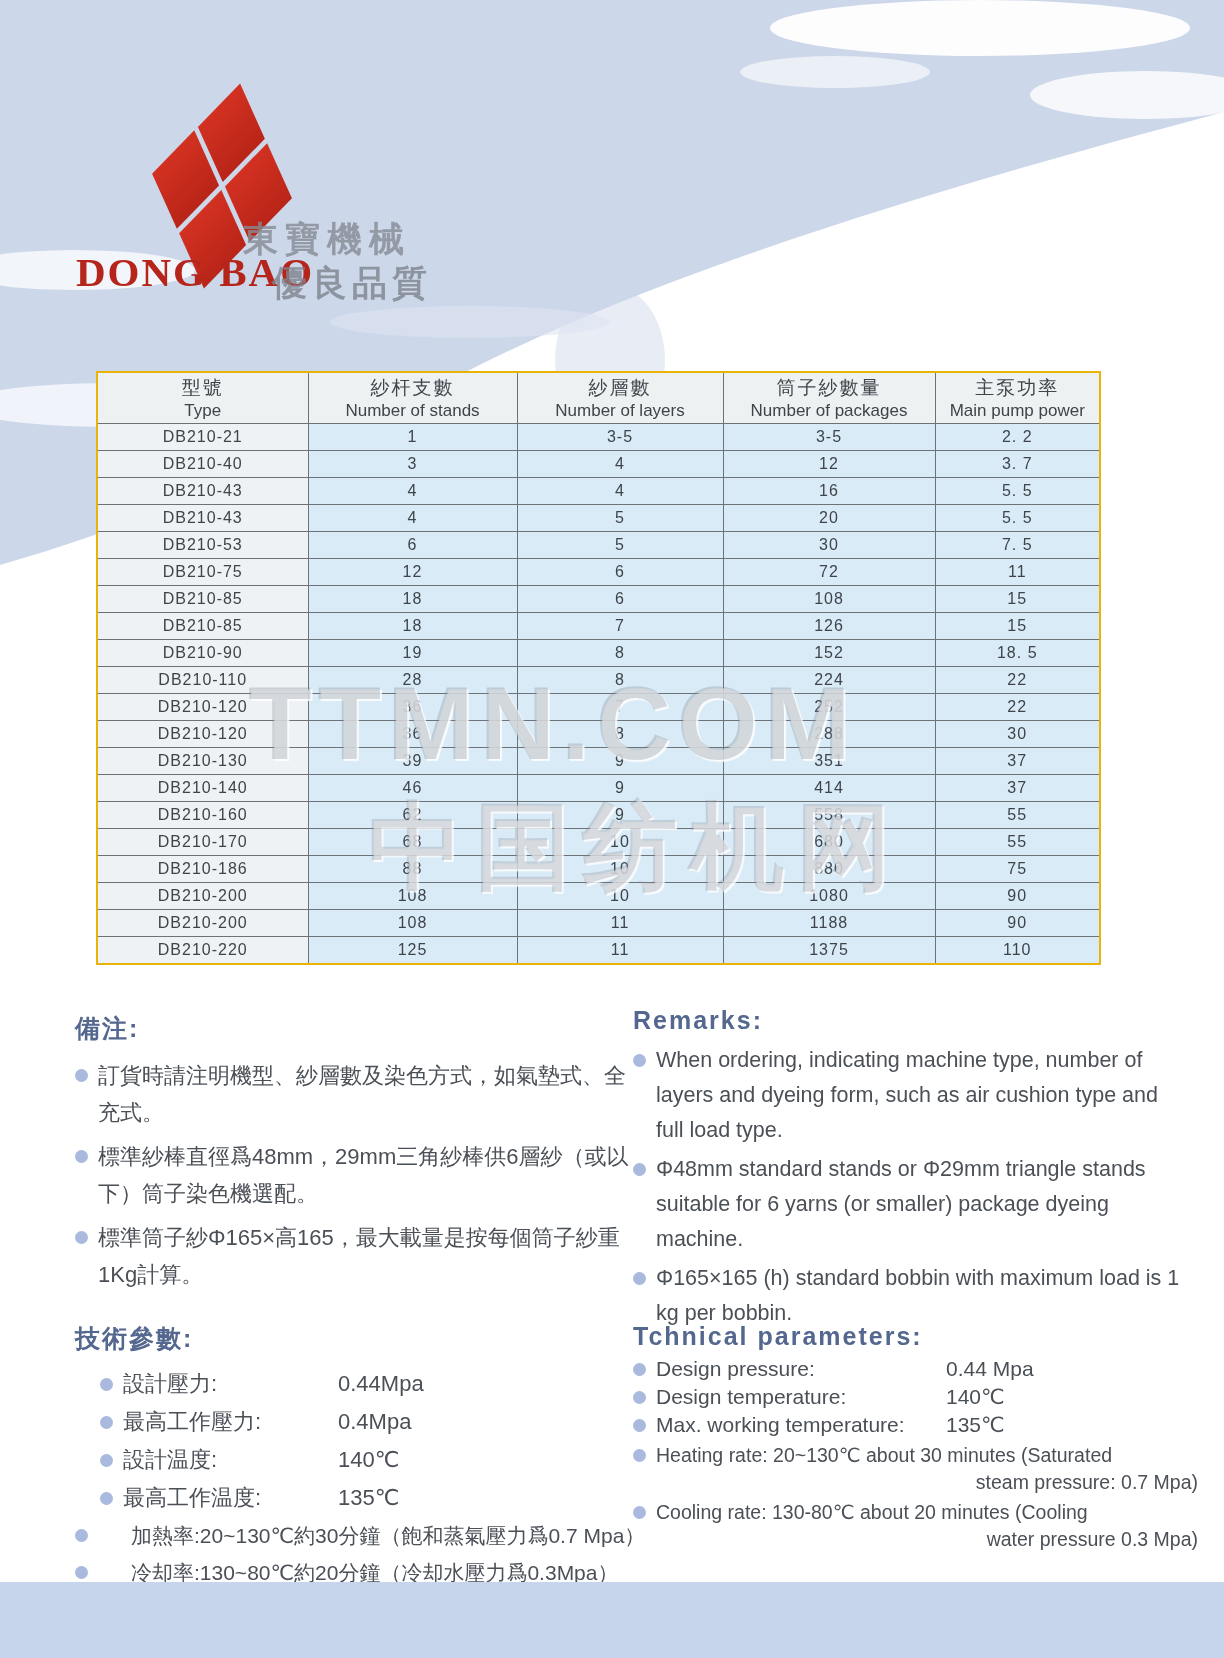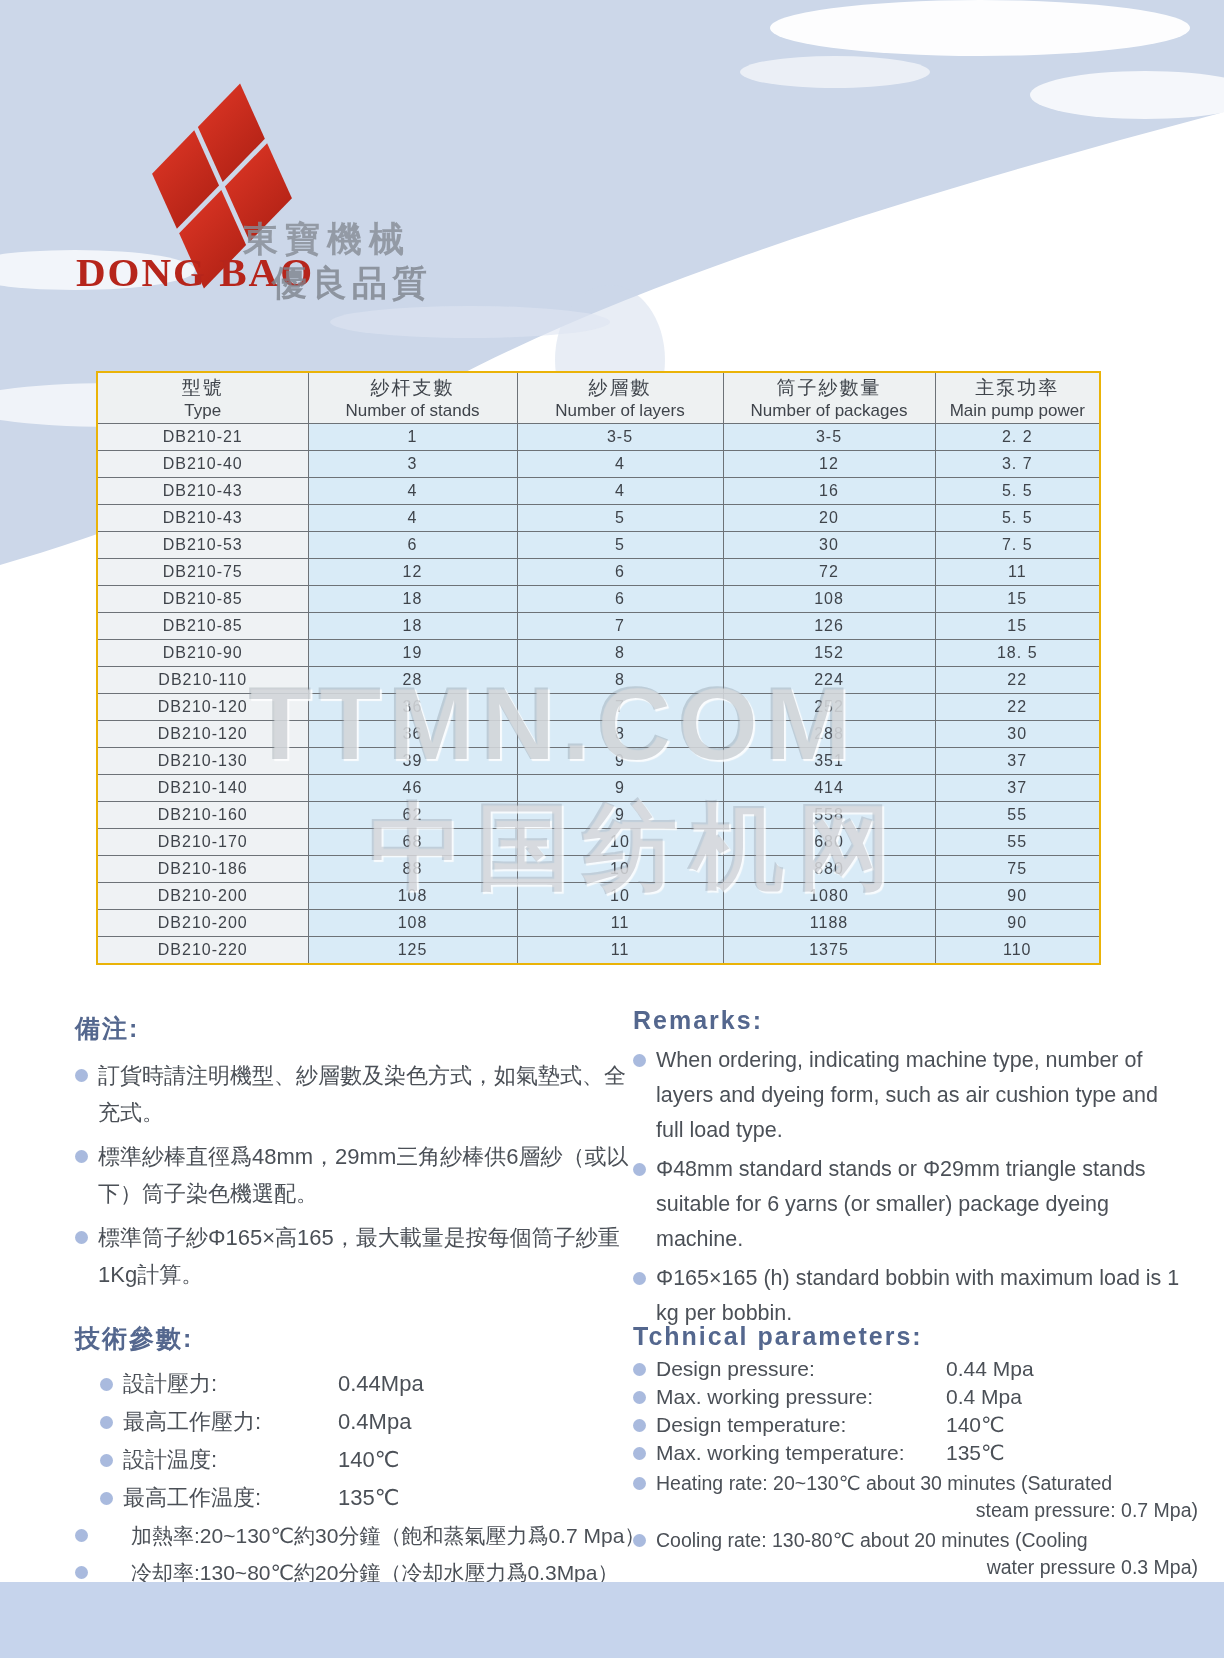--- a/index.html
+++ b/index.html
@@ -382,25 +382,20 @@
 
   <div class="layer params-en">
     <div class="sec-title">Tchnical parameters:</div>
     <div class="p-row">
       <span class="dot"></span>
       <span class="p-label">Design pressure:</span>
       <span class="p-val">0.44 Mpa</span>
     </div>
     <div class="p-row">
       <span class="dot"></span>
-      <span class="p-label">Max. working pressure:</span>
-      <span class="p-val">0.4 Mpa</span>
-    </div>
-    <div class="p-row">
-      <span class="dot"></span>
       <span class="p-label">Design temperature:</span>
       <span class="p-val">140℃</span>
     </div>
     <div class="p-row">
       <span class="dot"></span>
       <span class="p-label">Max. working temperature:</span>
       <span class="p-val">135℃</span>
     </div>
     <div class="n-item">
       <span class="dot"></span>

